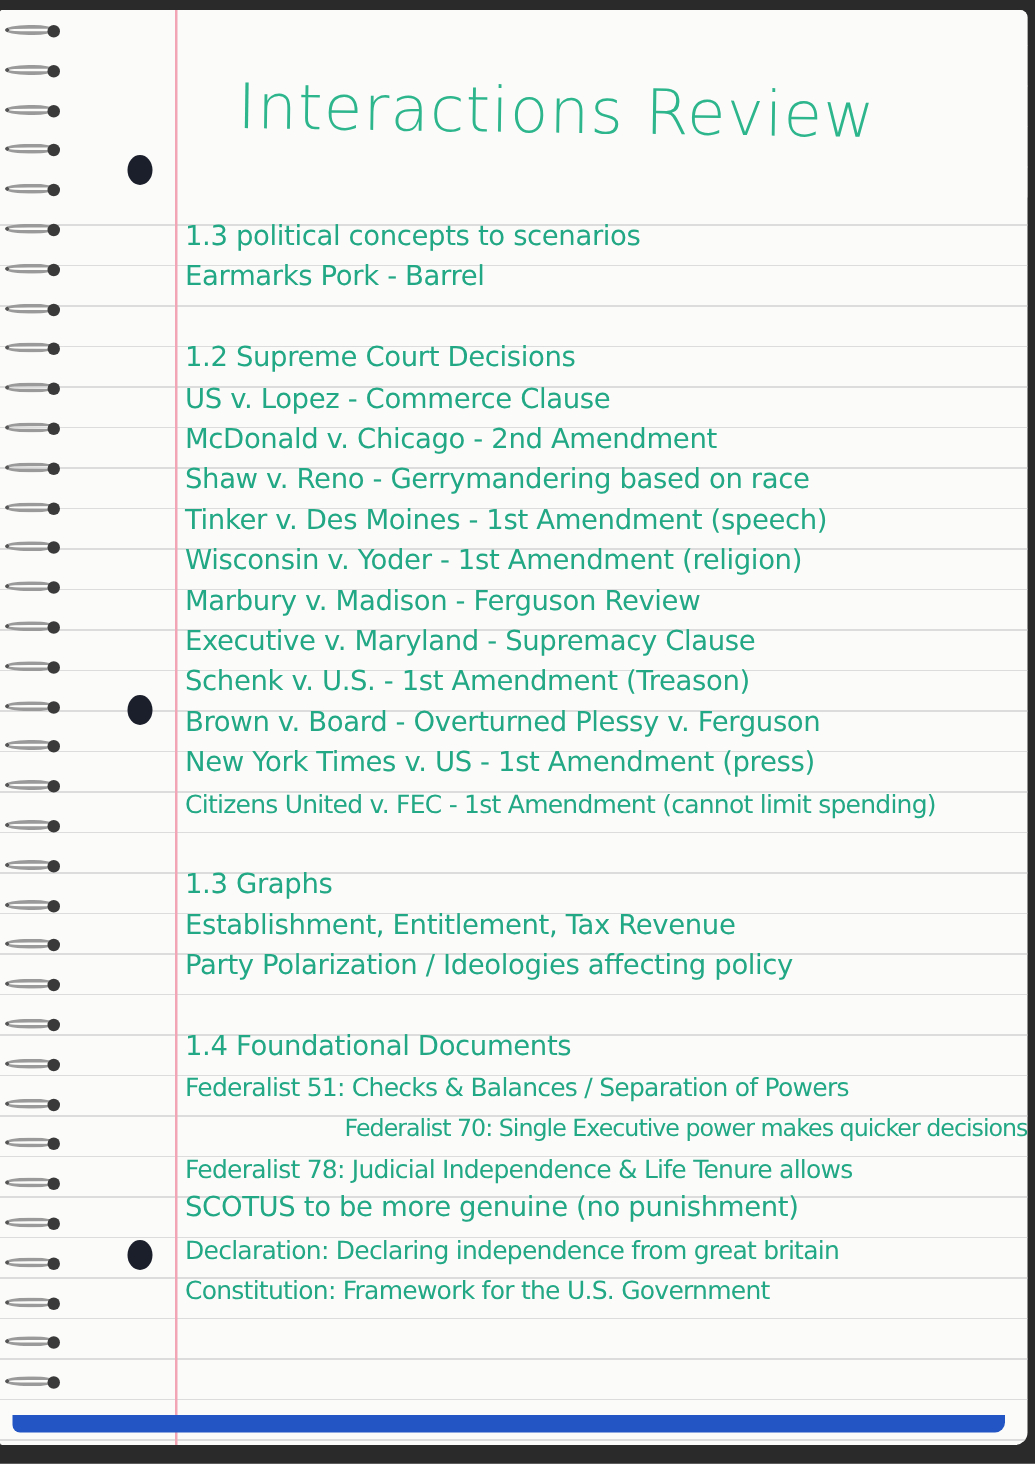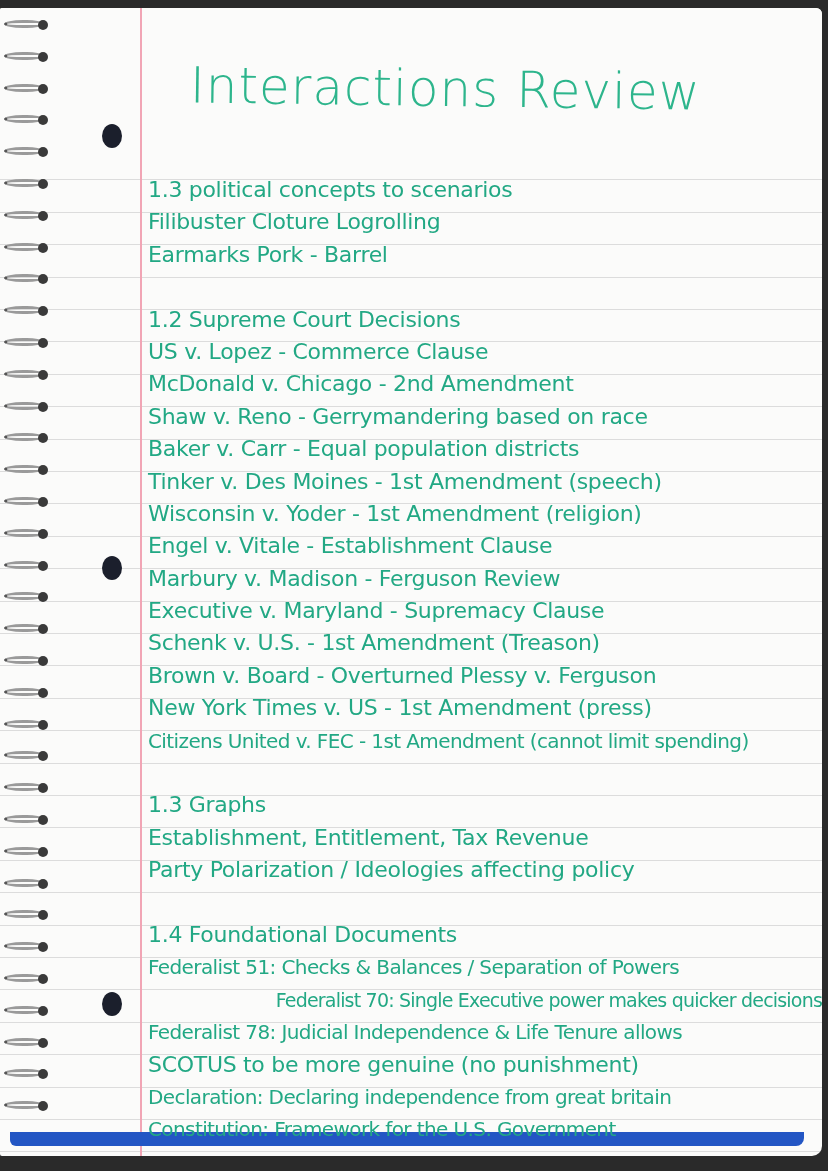--- a/index.html
+++ b/index.html
@@ -77,33 +77,30 @@
 
   <div class="punch" style="top:116px"></div>
   <div class="punch" style="top:548px"></div>
   <div class="punch" style="top:984px"></div>
 
   <div class="title">Interactions Review</div>
 
   <div class="notes">
     <div>
       <div class="line">1.3 political concepts to scenarios</div>
-      <div class="line">Filibuster Cloture Logrolling</div>
       <div class="line">Earmarks Pork - Barrel</div>
     </div>
     <div class="gap"></div>
     <div>
       <div class="line">1.2 Supreme Court Decisions</div>
       <div class="line">US v. Lopez - Commerce Clause</div>
       <div class="line">McDonald v. Chicago - 2nd Amendment</div>
       <div class="line">Shaw v. Reno - Gerrymandering based on race</div>
-      <div class="line">Baker v. Carr - Equal population districts</div>
       <div class="line">Tinker v. Des Moines - 1st Amendment (speech)</div>
       <div class="line">Wisconsin v. Yoder - 1st Amendment (religion)</div>
-      <div class="line">Engel v. Vitale - Establishment Clause</div>
       <div class="line">Marbury v. Madison - Ferguson Review</div>
       <div class="line">Executive v. Maryland - Supremacy Clause</div>
       <div class="line">Schenk v. U.S. - 1st Amendment (Treason)</div>
       <div class="line">Brown v. Board - Overturned Plessy v. Ferguson</div>
       <div class="line">New York Times v. US - 1st Amendment (press)</div>
       <div class="line narrow">Citizens United v. FEC - 1st Amendment (cannot limit spending)</div>
     </div>
     <div class="gap"></div>
     <div>
       <div class="line">1.3 Graphs</div>

